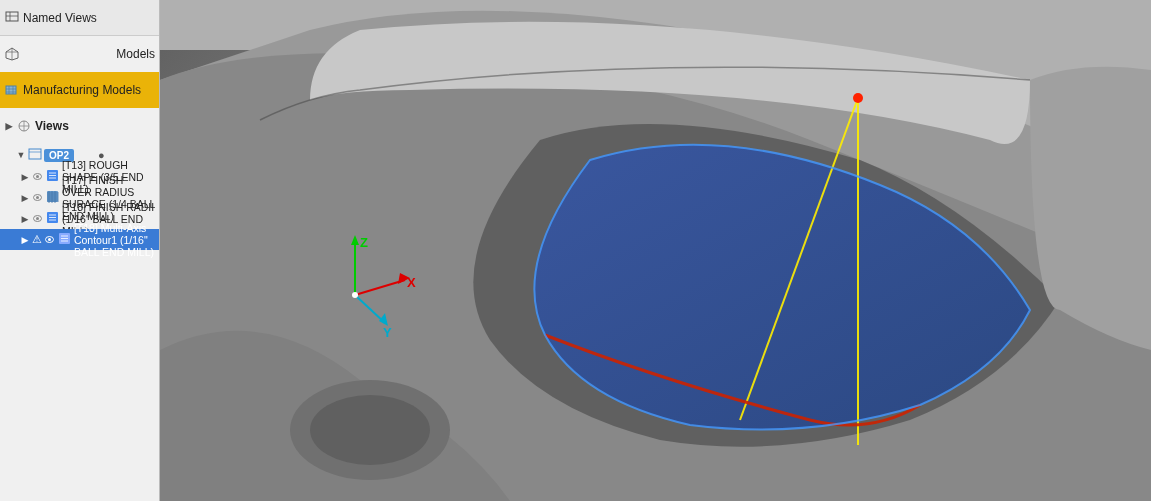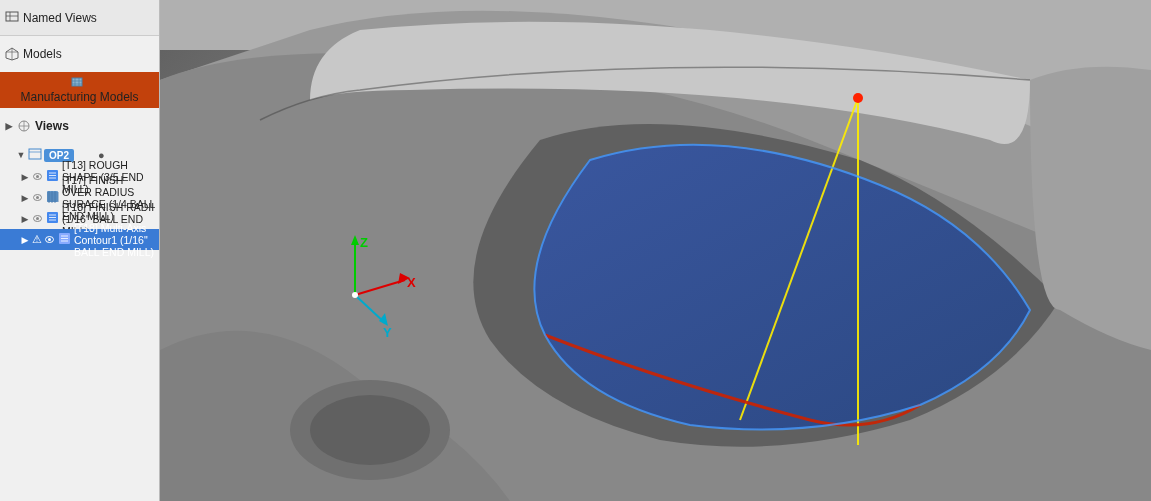--- a/index.html
+++ b/index.html
@@ -46,25 +46,25 @@
       flex-shrink: 0;
     }
 
     .named-views-item {
       background: #e8e8e8;
       border-bottom: 1px solid #ccc;
     }
 
     .models-item {
       background: #f0f0f0;
+      justify-content: space-between;
     }
 
     .mfg-models-item {
-      background: #c2410c;
-      flex-direction: column;
+      background: #eab308;
     }
 
     .setups-item {
       background: #f0f0f0;
       font-weight: 600;
     }
 
     .op2-row {
       display: flex;
       align-items: center;

